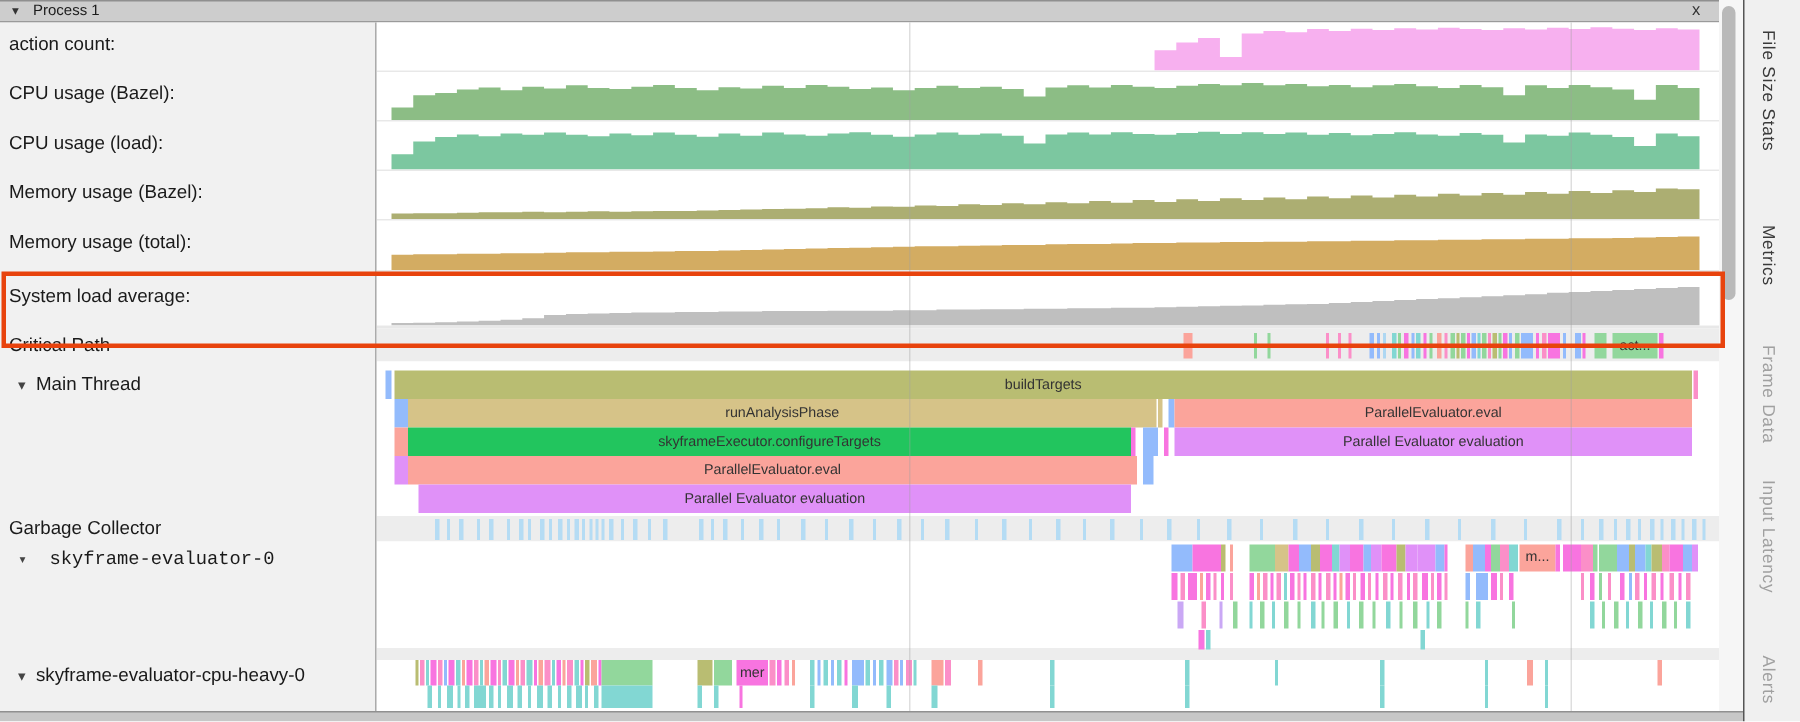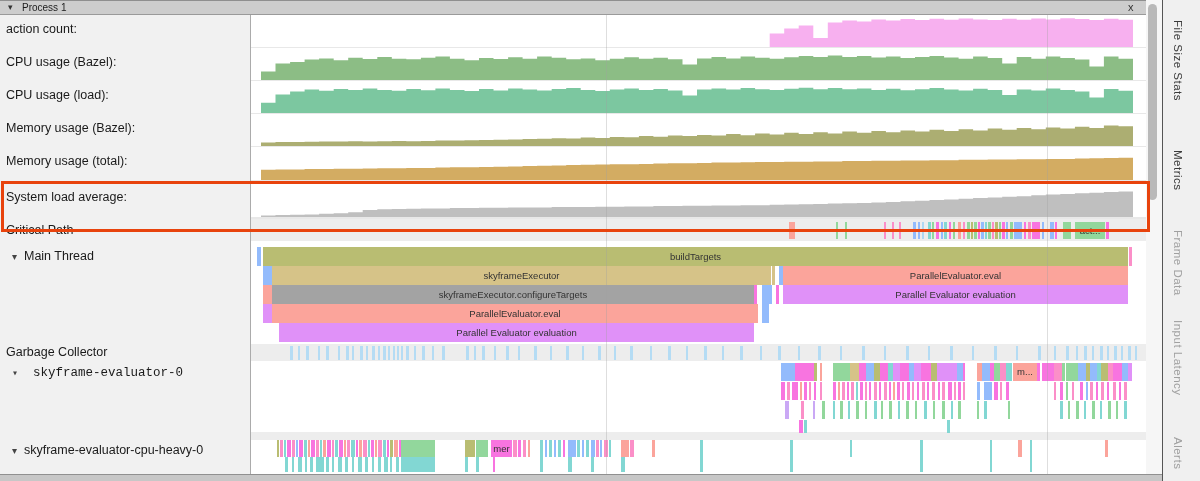--- a/index.html
+++ b/index.html
@@ -87,26 +87,26 @@
     <div class="abs" style="left: 1042px; top: 222px; width: 2px; height: 17px; background: rgb(147, 187, 252); line-height: 17px;"></div>
     <div class="abs" style="left: 1050px; top: 222px; width: 4px; height: 17px; background: rgb(147, 187, 252); line-height: 17px;"></div>
     <div class="abs" style="left: 1055px; top: 222px; width: 2px; height: 17px; background: rgb(248, 116, 224); line-height: 17px;"></div>
     <div class="abs" style="left: 1063px; top: 222px; width: 8px; height: 17px; background: rgb(146, 215, 156); line-height: 17px;"></div>
     <div class="abs bar-label" style="left: 1075px; top: 222px; width: 30px; height: 17px; background: rgb(146, 215, 156); line-height: 17px;">act...</div>
     <div class="abs" style="left: 1106px; top: 222px; width: 3px; height: 17px; background: rgb(248, 116, 224); line-height: 17px;"></div>
     <div class="abs" style="left: 257px; top: 247px; width: 4px; height: 19px; background: rgb(147, 187, 252); line-height: 19px;"></div>
     <div class="abs bar-label" style="left: 263px; top: 247px; width: 865px; height: 19px; background: rgb(185, 189, 114); line-height: 19px;">buildTargets</div>
     <div class="abs" style="left: 1129px; top: 247px; width: 3px; height: 19px; background: rgb(251, 143, 200); line-height: 19px;"></div>
     <div class="abs" style="left: 263px; top: 266px; width: 9px; height: 19px; background: rgb(147, 187, 252); line-height: 19px;"></div>
-    <div class="abs bar-label" style="left: 272px; top: 266px; width: 499px; height: 19px; background: rgb(214, 195, 136); line-height: 19px;">skyframeExecutor</div>
+    <div class="abs bar-label" style="left: 272px; top: 266px; width: 499px; height: 19px; background: rgb(214, 195, 136); line-height: 19px;">runAnalysisPhase</div>
     <div class="abs" style="left: 772px; top: 266px; width: 3px; height: 19px; background: rgb(214, 195, 136); line-height: 19px;"></div>
     <div class="abs" style="left: 779px; top: 266px; width: 4px; height: 19px; background: rgb(147, 187, 252); line-height: 19px;"></div>
     <div class="abs bar-label" style="left: 783px; top: 266px; width: 345px; height: 19px; background: rgb(251, 164, 155); line-height: 19px;">ParallelEvaluator.eval</div>
     <div class="abs" style="left: 263px; top: 285px; width: 9px; height: 19px; background: rgb(251, 164, 155); line-height: 19px;"></div>
-    <div class="abs bar-label" style="left: 272px; top: 285px; width: 482px; height: 19px; background: #a3a3a3; line-height: 19px;">skyframeExecutor.configureTargets</div>
+    <div class="abs bar-label" style="left: 272px; top: 285px; width: 482px; height: 19px; background: #22c55e; line-height: 19px;">skyframeExecutor.configureTargets</div>
     <div class="abs" style="left: 754px; top: 285px; width: 3px; height: 19px; background: rgb(248, 116, 224); line-height: 19px;"></div>
     <div class="abs" style="left: 762px; top: 285px; width: 10px; height: 19px; background: rgb(147, 187, 252); line-height: 19px;"></div>
     <div class="abs" style="left: 776px; top: 285px; width: 3px; height: 19px; background: rgb(248, 116, 224); line-height: 19px;"></div>
     <div class="abs bar-label" style="left: 783px; top: 285px; width: 345px; height: 19px; background: rgb(224, 145, 248); line-height: 19px;">Parallel Evaluator evaluation</div>
     <div class="abs" style="left: 263px; top: 304px; width: 9px; height: 19px; background: rgb(224, 145, 248); line-height: 19px;"></div>
     <div class="abs bar-label" style="left: 272px; top: 304px; width: 486px; height: 19px; background: rgb(251, 164, 155); line-height: 19px;">ParallelEvaluator.eval</div>
     <div class="abs" style="left: 762px; top: 304px; width: 7px; height: 19px; background: rgb(147, 187, 252); line-height: 19px;"></div>
     <div class="abs bar-label" style="left: 279px; top: 323px; width: 475px; height: 19px; background: rgb(224, 145, 248); line-height: 19px;">Parallel Evaluator evaluation</div>
     <div class="abs" style="left: 290px; top: 346px; width: 3px; height: 14px; background: rgb(181, 220, 244);"></div>
     <div class="abs" style="left: 298px; top: 346px; width: 2px; height: 14px; background: rgb(181, 220, 244);"></div>

